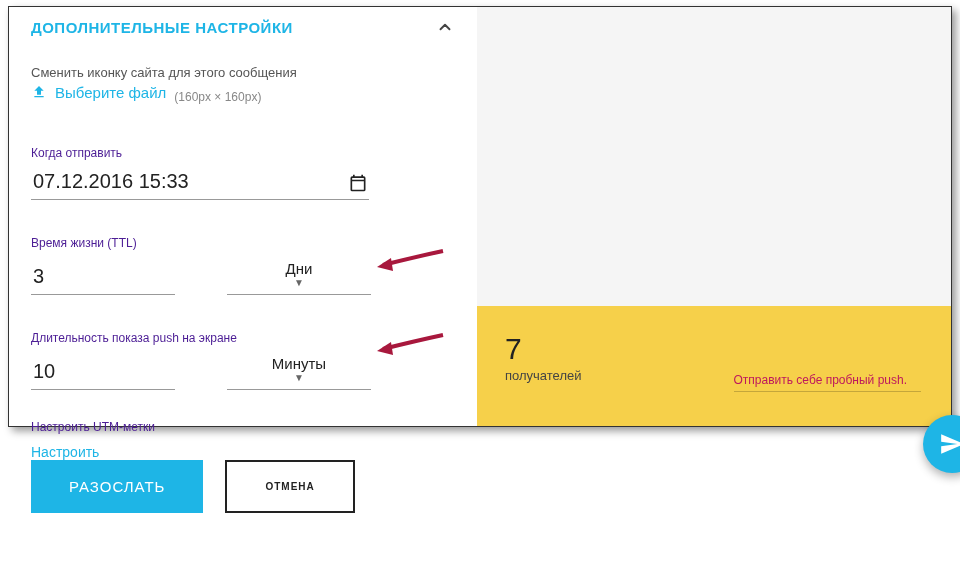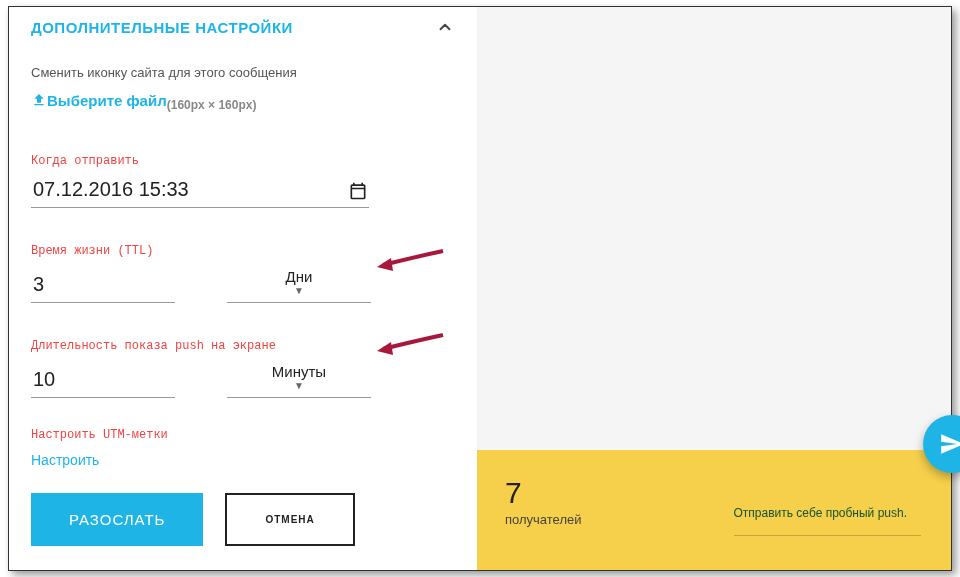--- a/index.html
+++ b/index.html
@@ -8,21 +8,21 @@
       background: #fff;
       width: 960px;
       height: 577px;
       position: relative;
     }
     .outer-frame {
       position: absolute;
       top: 6px;
       left: 8px;
       width: 944px;
-      height: 565px;
+      height: 421px;
       border: 1px solid #333;
       box-shadow: 4px 4px 8px rgba(0,0,0,0.4);
       background: #fff;
       display: flex;
     }
     .left-panel {
       width: 468px;
       padding: 0 22px 22px 22px;
       display: flex;
       flex-direction: column;
@@ -61,45 +61,43 @@
       width: 20px;
       height: 20px;
       display: inline-flex;
       align-items: center;
       justify-content: center;
     }
     .icon-label {
       font-size: 13px;
       color: #555;
       margin-top: 14px;
-      margin-bottom: 8px;
     }
     .file-row {
       display: flex;
       align-items: center;
+      gap: 8px;
       color: #1eb5e6;
       font-size: 15px;
-      font-weight: bold;
     }
     .file-row .hint {
       font-size: 12px;
       color: #888;
       margin-top: 10px;
     }
     .upload-ico {
       width: 16px;
       height: 16px;
       display: inline-flex;
     }
     .field-label {
       font-size: 12px;
-      color: #ef4444;
+      color: #4c1d95;
       margin-top: 28px;
       margin-bottom: 6px;
-      font-family: Liberation Mono, monospace;
     }
     .text-input {
       border: none;
       border-bottom: 1px solid #999;
       padding: 4px 2px 6px 2px;
       font-size: 20px;
       color: #222;
       background: transparent;
       outline: none;
     }
@@ -193,26 +191,26 @@
       color: #222;
       line-height: 1;
     }
     .recipients-label {
       font-size: 13px;
       color: #444;
       margin-top: 4px;
     }
     .test-push {
       font-size: 12px;
-      color: #14532d;
+      color: #be185d;
       align-self: flex-end;
       margin-bottom: 12px;
       border-bottom: 1px solid rgba(0,0,0,0.2);
       padding-right: 14px;
-      padding-bottom: 15px;
+      padding-bottom: 4px;
       cursor: pointer;
     }
     .send-fab {
       position: absolute;
       right: -30px;
       top: 408px;
       width: 58px;
       height: 58px;
       border-radius: 50%;
       background: #1eb5e6;

